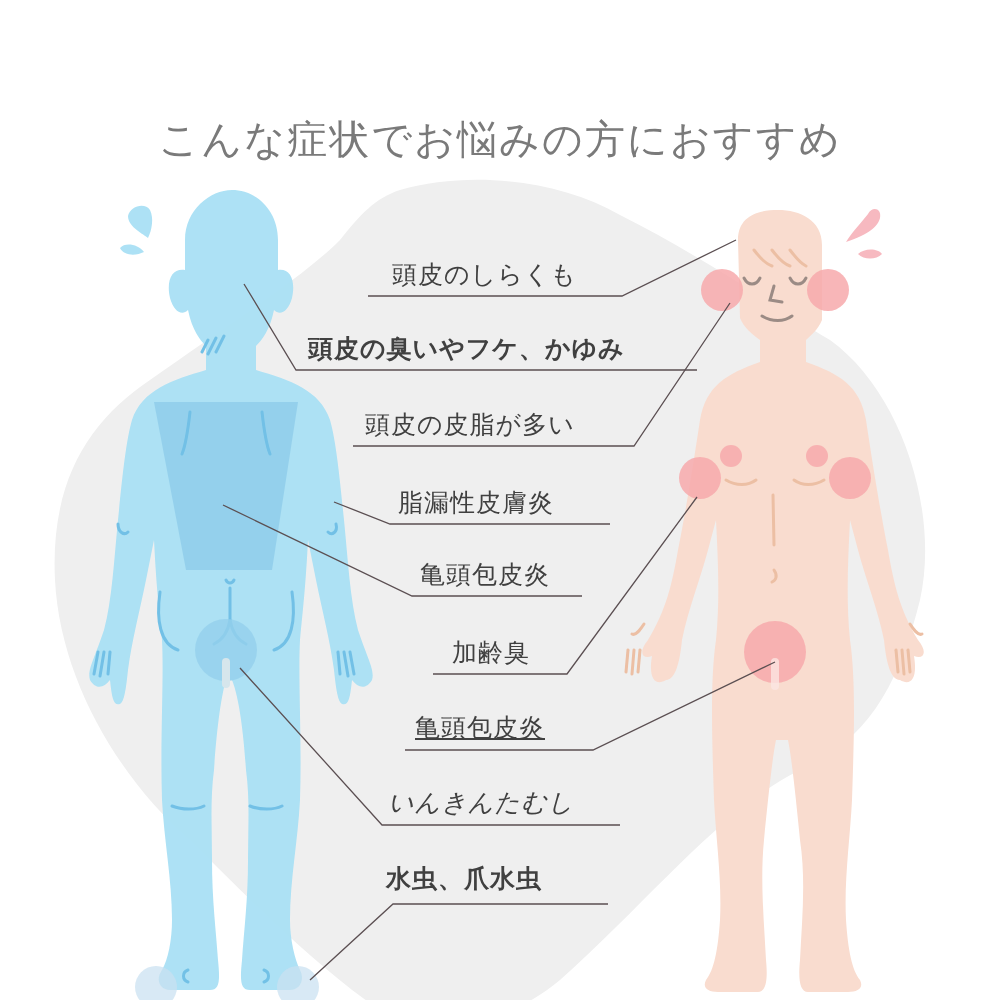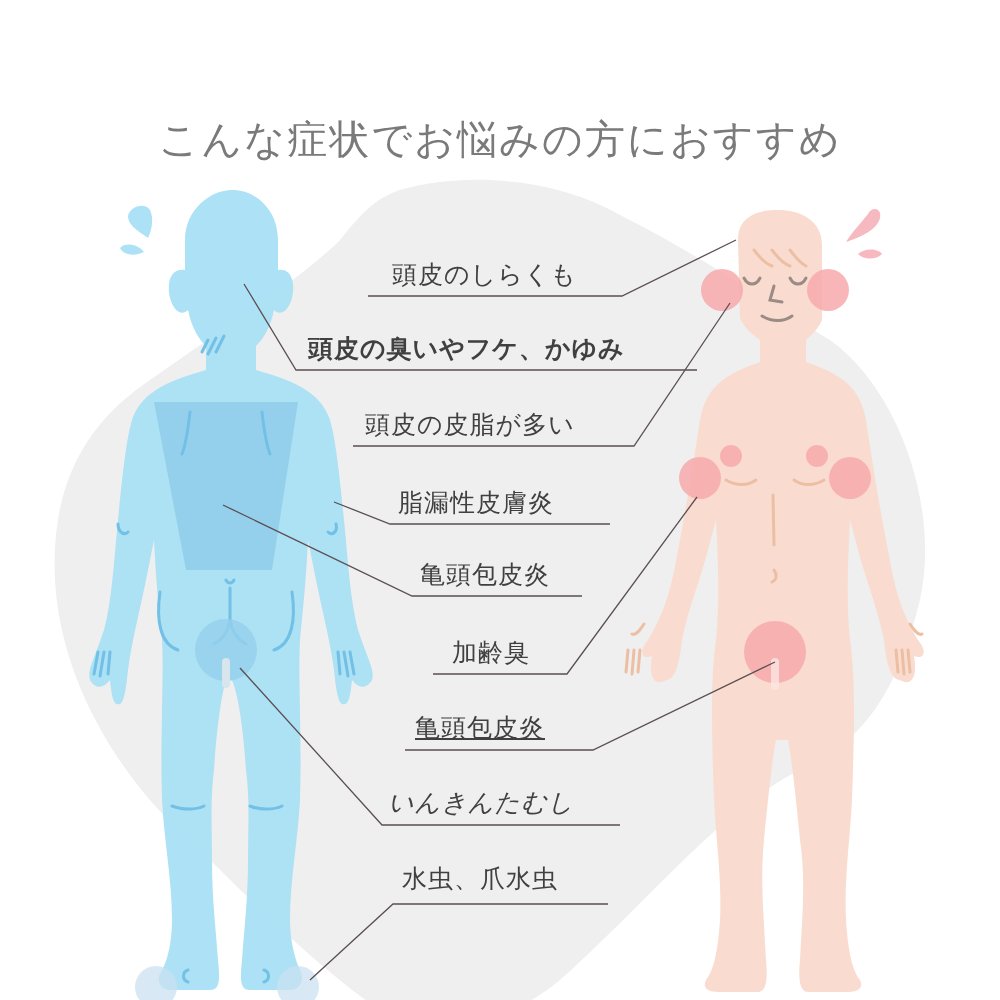--- a/index.html
+++ b/index.html
@@ -133,15 +133,15 @@
   </svg>
 
   <div class="label" style="left:392px;top:222px;">頭皮のしらくも</div>
   <div class="label" style="left:308px;top:296px;font-weight:bold;">頭皮の臭いやフケ、かゆみ</div>
   <div class="label" style="left:365px;top:372px;">頭皮の皮脂が多い</div>
   <div class="label" style="left:398px;top:450px;text-align:center;">脂漏性皮膚炎</div>
   <div class="label" style="left:420px;top:522px;">亀頭包皮炎</div>
   <div class="label" style="left:452px;top:600px;">加齢臭</div>
   <div class="label" style="left:415px;top:675px;text-decoration:underline;">亀頭包皮炎</div>
   <div class="label" style="left:388px;top:750px;font-style:italic;">いんきんたむし</div>
-  <div class="label" style="left:402px;top:826px;">水虫、爪水虫</div>
+  <div class="label" style="left:386px;top:826px;font-weight:bold;">水虫、爪水虫</div>
 
 </div>
 
 </body></html>

